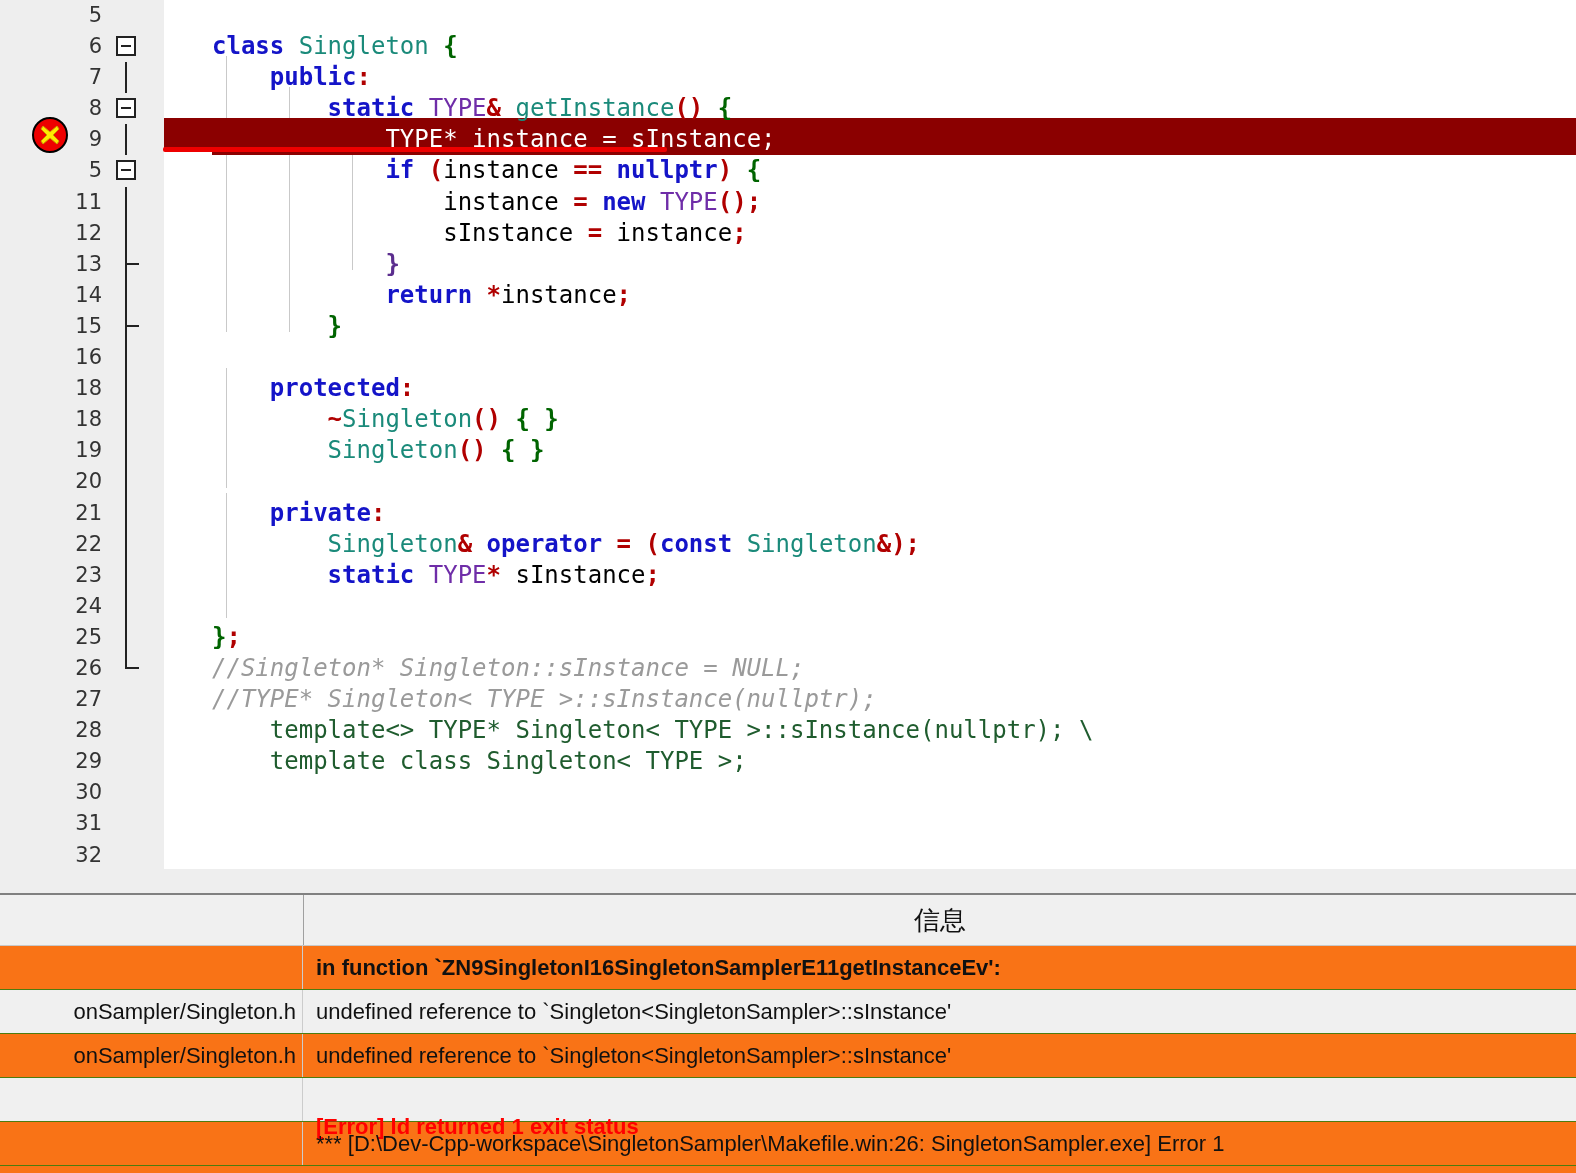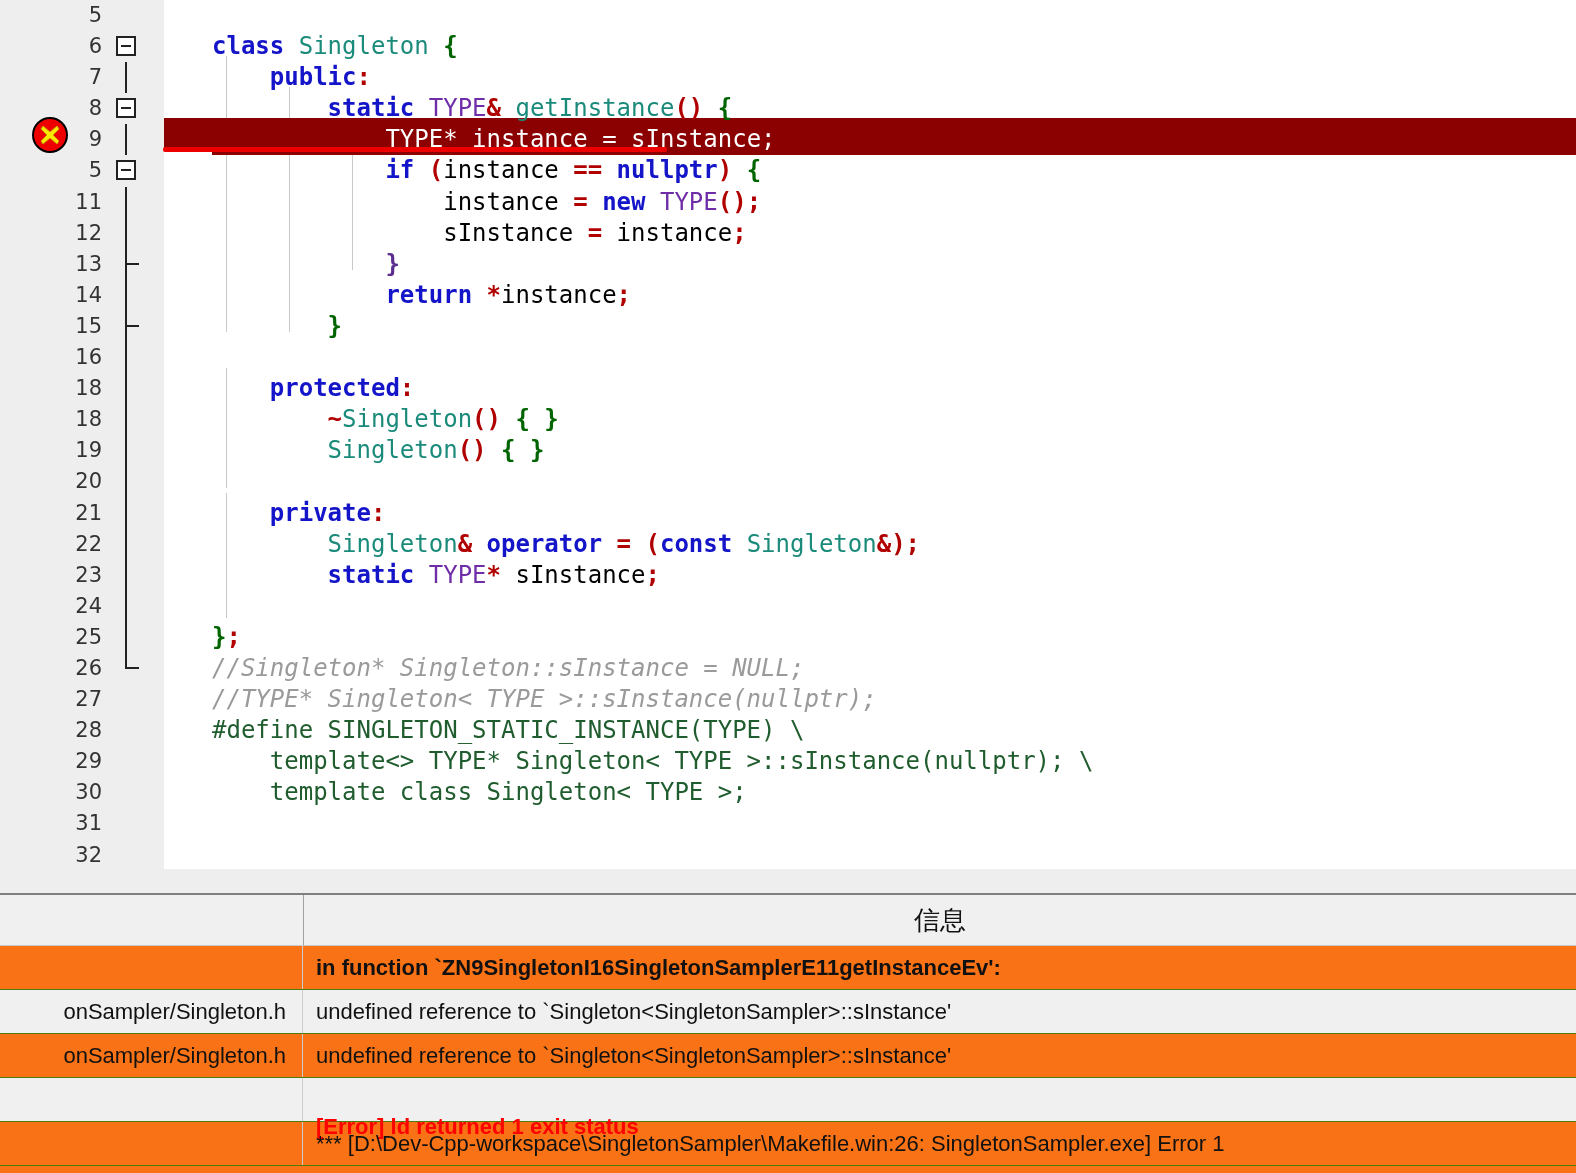--- a/index.html
+++ b/index.html
@@ -121,21 +121,21 @@
     font-size:26px;color:#111;
   }
   .prow{
     position:relative;height:43px;border-bottom:1px solid #4d7c0f;
   }
   .prow.alt{background:#f0f0f0;}
   .pc1{
     position:absolute;left:0;top:0;width:303px;height:43px;
     border-right:1px solid #cccccc;
     display:flex;align-items:center;justify-content:flex-end;
-    padding-right:16px;box-sizing:border-box;
+    padding-right:6px;box-sizing:border-box;
     font-size:22px;color:#111;white-space:nowrap;overflow:hidden;
   }
   .pc2{
     position:absolute;left:316px;top:0;right:0;height:43px;
     display:flex;align-items:center;
     font-size:22px;color:#111;white-space:nowrap;overflow:hidden;
   }
   .pc2.bold{font-weight:bold;}
   .pc2.err{color:#ff0000;font-weight:bold;margin-top:27px;}
   .gap{
@@ -294,21 +294,20 @@
           <div class="line">        <span class="tok pun">~</span><span class="tok cls">Singleton</span><span class="tok pun">()</span> <span class="tok brc">{</span> <span class="tok brc">}</span></div>
           <div class="line">        <span class="tok cls">Singleton</span><span class="tok pun">()</span> <span class="tok brc">{</span> <span class="tok brc">}</span></div>
           <div class="line"></div>
           <div class="line">    <span class="tok kw">private</span><span class="tok pun">:</span></div>
           <div class="line">        <span class="tok cls">Singleton</span><span class="tok pun">&amp;</span> <span class="tok kw">operator</span> <span class="tok pun">=</span> <span class="tok pun">(</span><span class="tok kw">const</span> <span class="tok cls">Singleton</span><span class="tok pun">&amp;);</span></div>
           <div class="line">        <span class="tok kw">static</span> <span class="tok typ">TYPE</span><span class="tok pun">*</span> <span class="tok id">sInstance</span><span class="tok pun">;</span></div>
           <div class="line"></div>
           <div class="line"><span class="tok brc">}</span><span class="tok pun">;</span></div>
           <div class="line"><span class="tok cmt">//Singleton* Singleton::sInstance = NULL;</span></div>
           <div class="line"><span class="tok cmt">//TYPE* Singleton&lt; TYPE &gt;::sInstance(nullptr);</span></div>
-          <div class="line"><span class="tok pre">#define SINGLETON_STATIC_INSTANCE(TYPE) \</span></div>
           <div class="line"><span class="tok pre">    template&lt;&gt; TYPE* Singleton&lt; TYPE &gt;::sInstance(nullptr); \</span></div>
           <div class="line"><span class="tok pre">    template class Singleton&lt; TYPE &gt;;</span></div>
           <div class="line"></div>
         </div>
     </div>
 
     <div class="red-underline"></div>
   </div>
 
   <div class="gap"></div>

